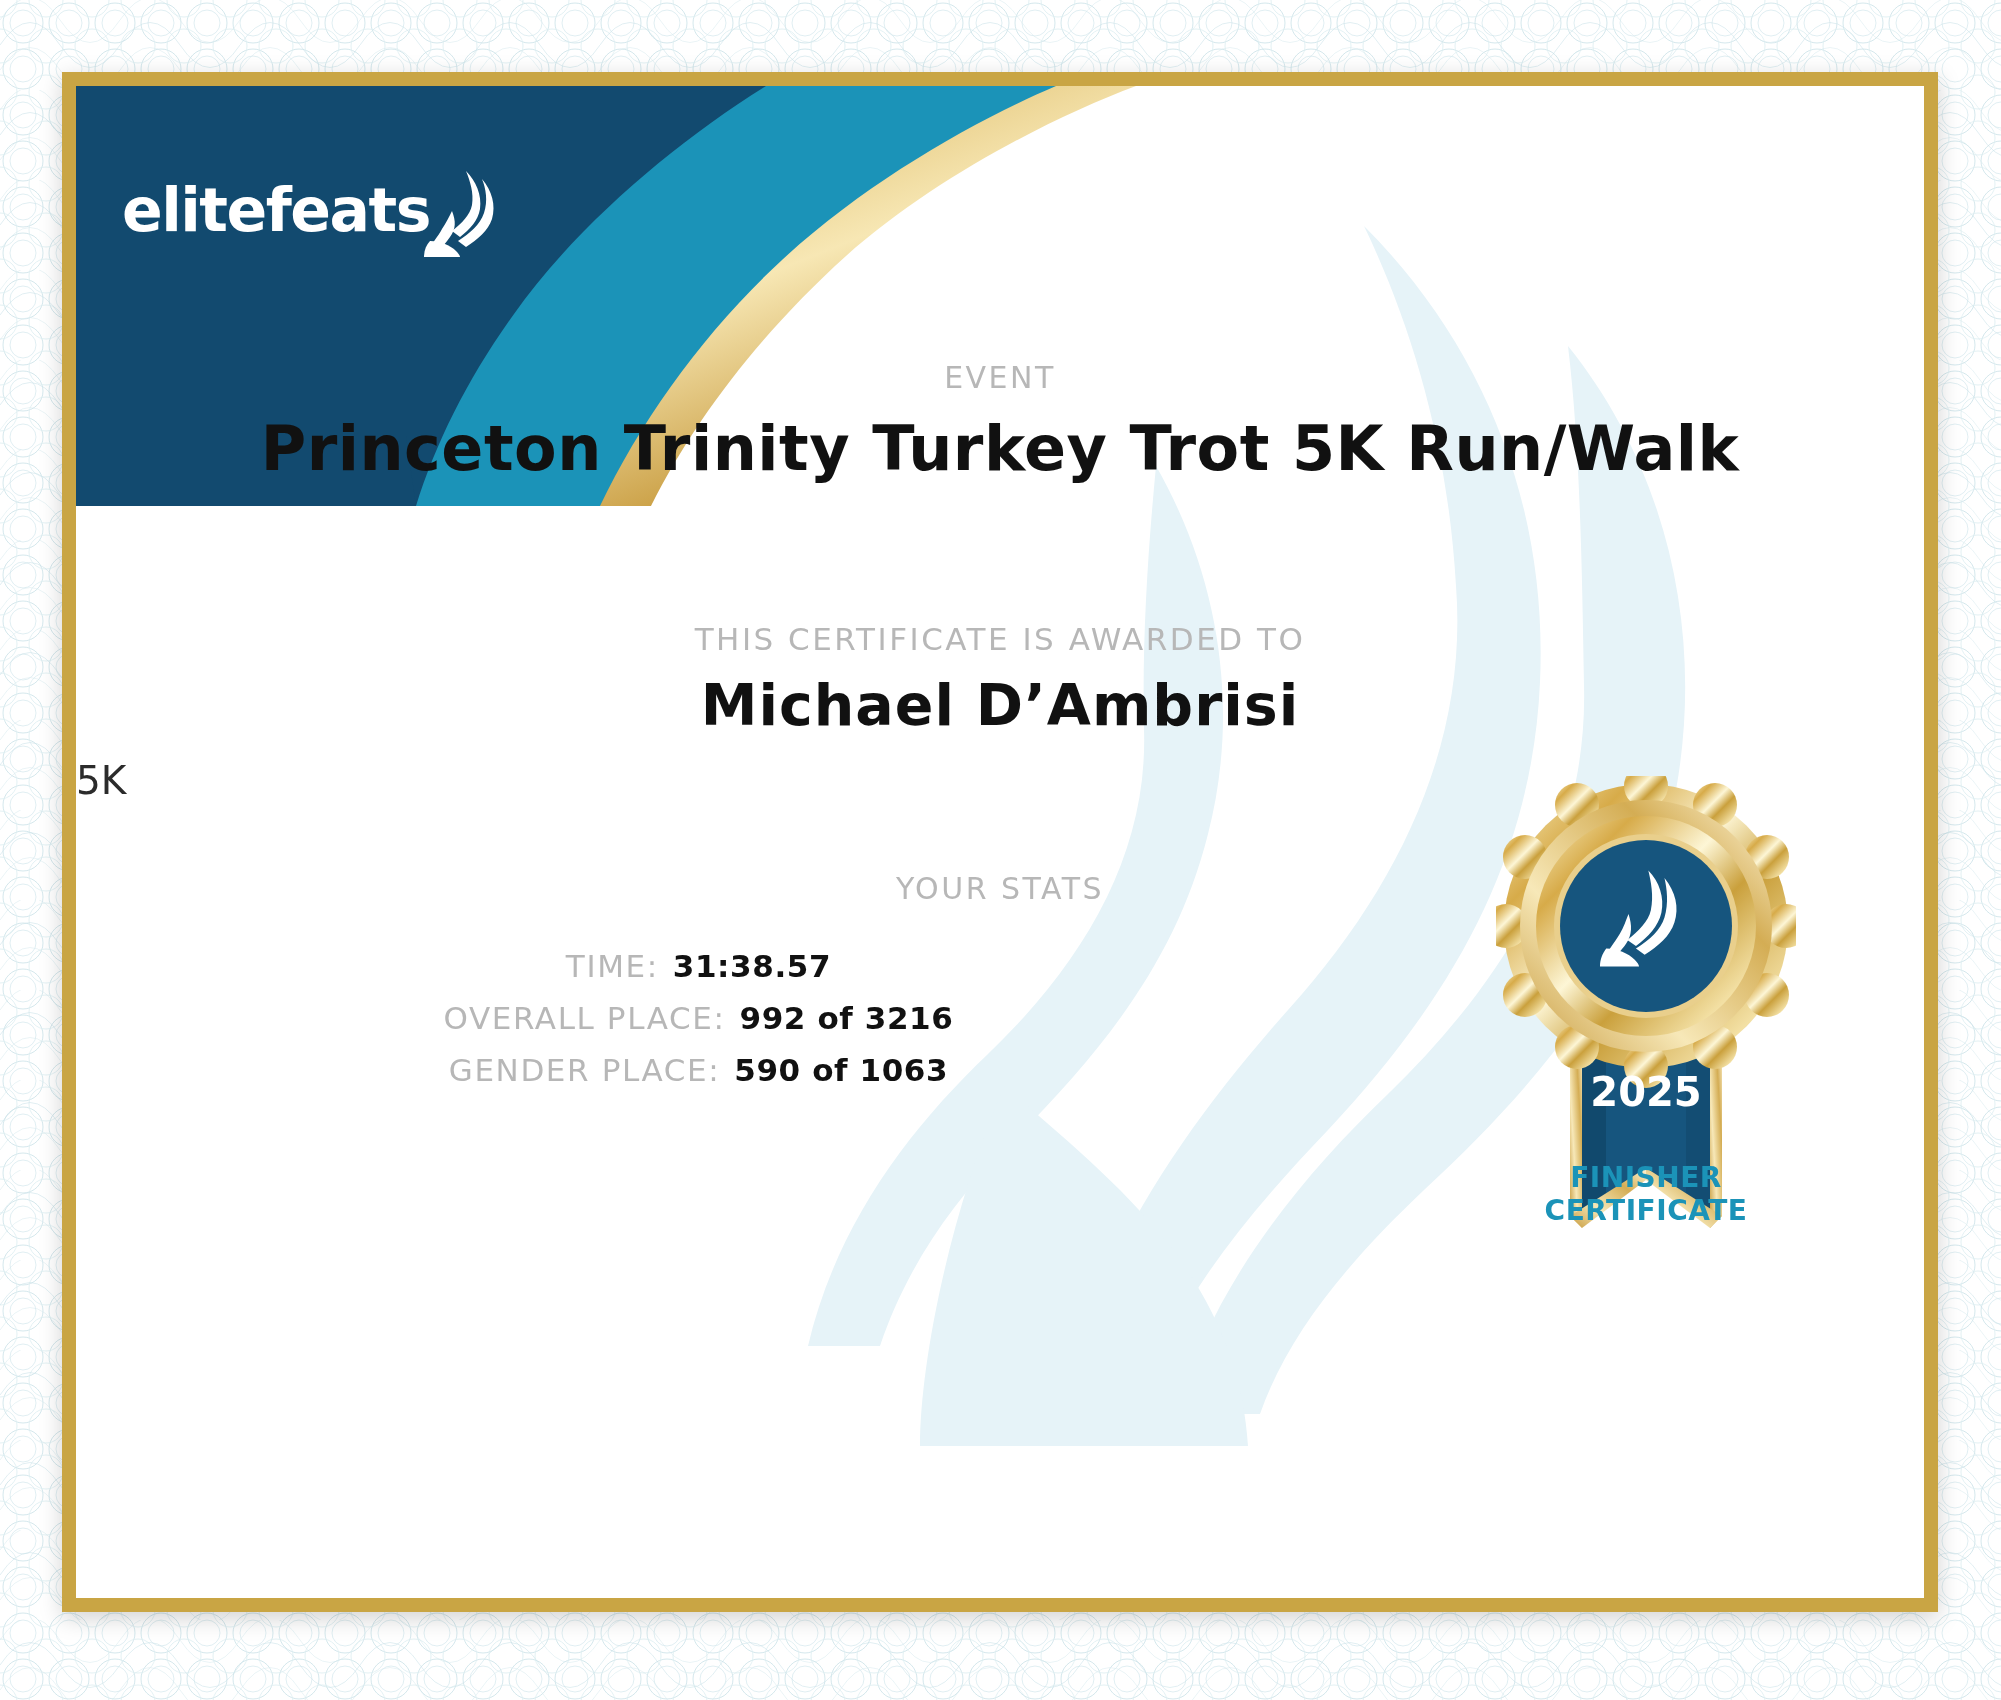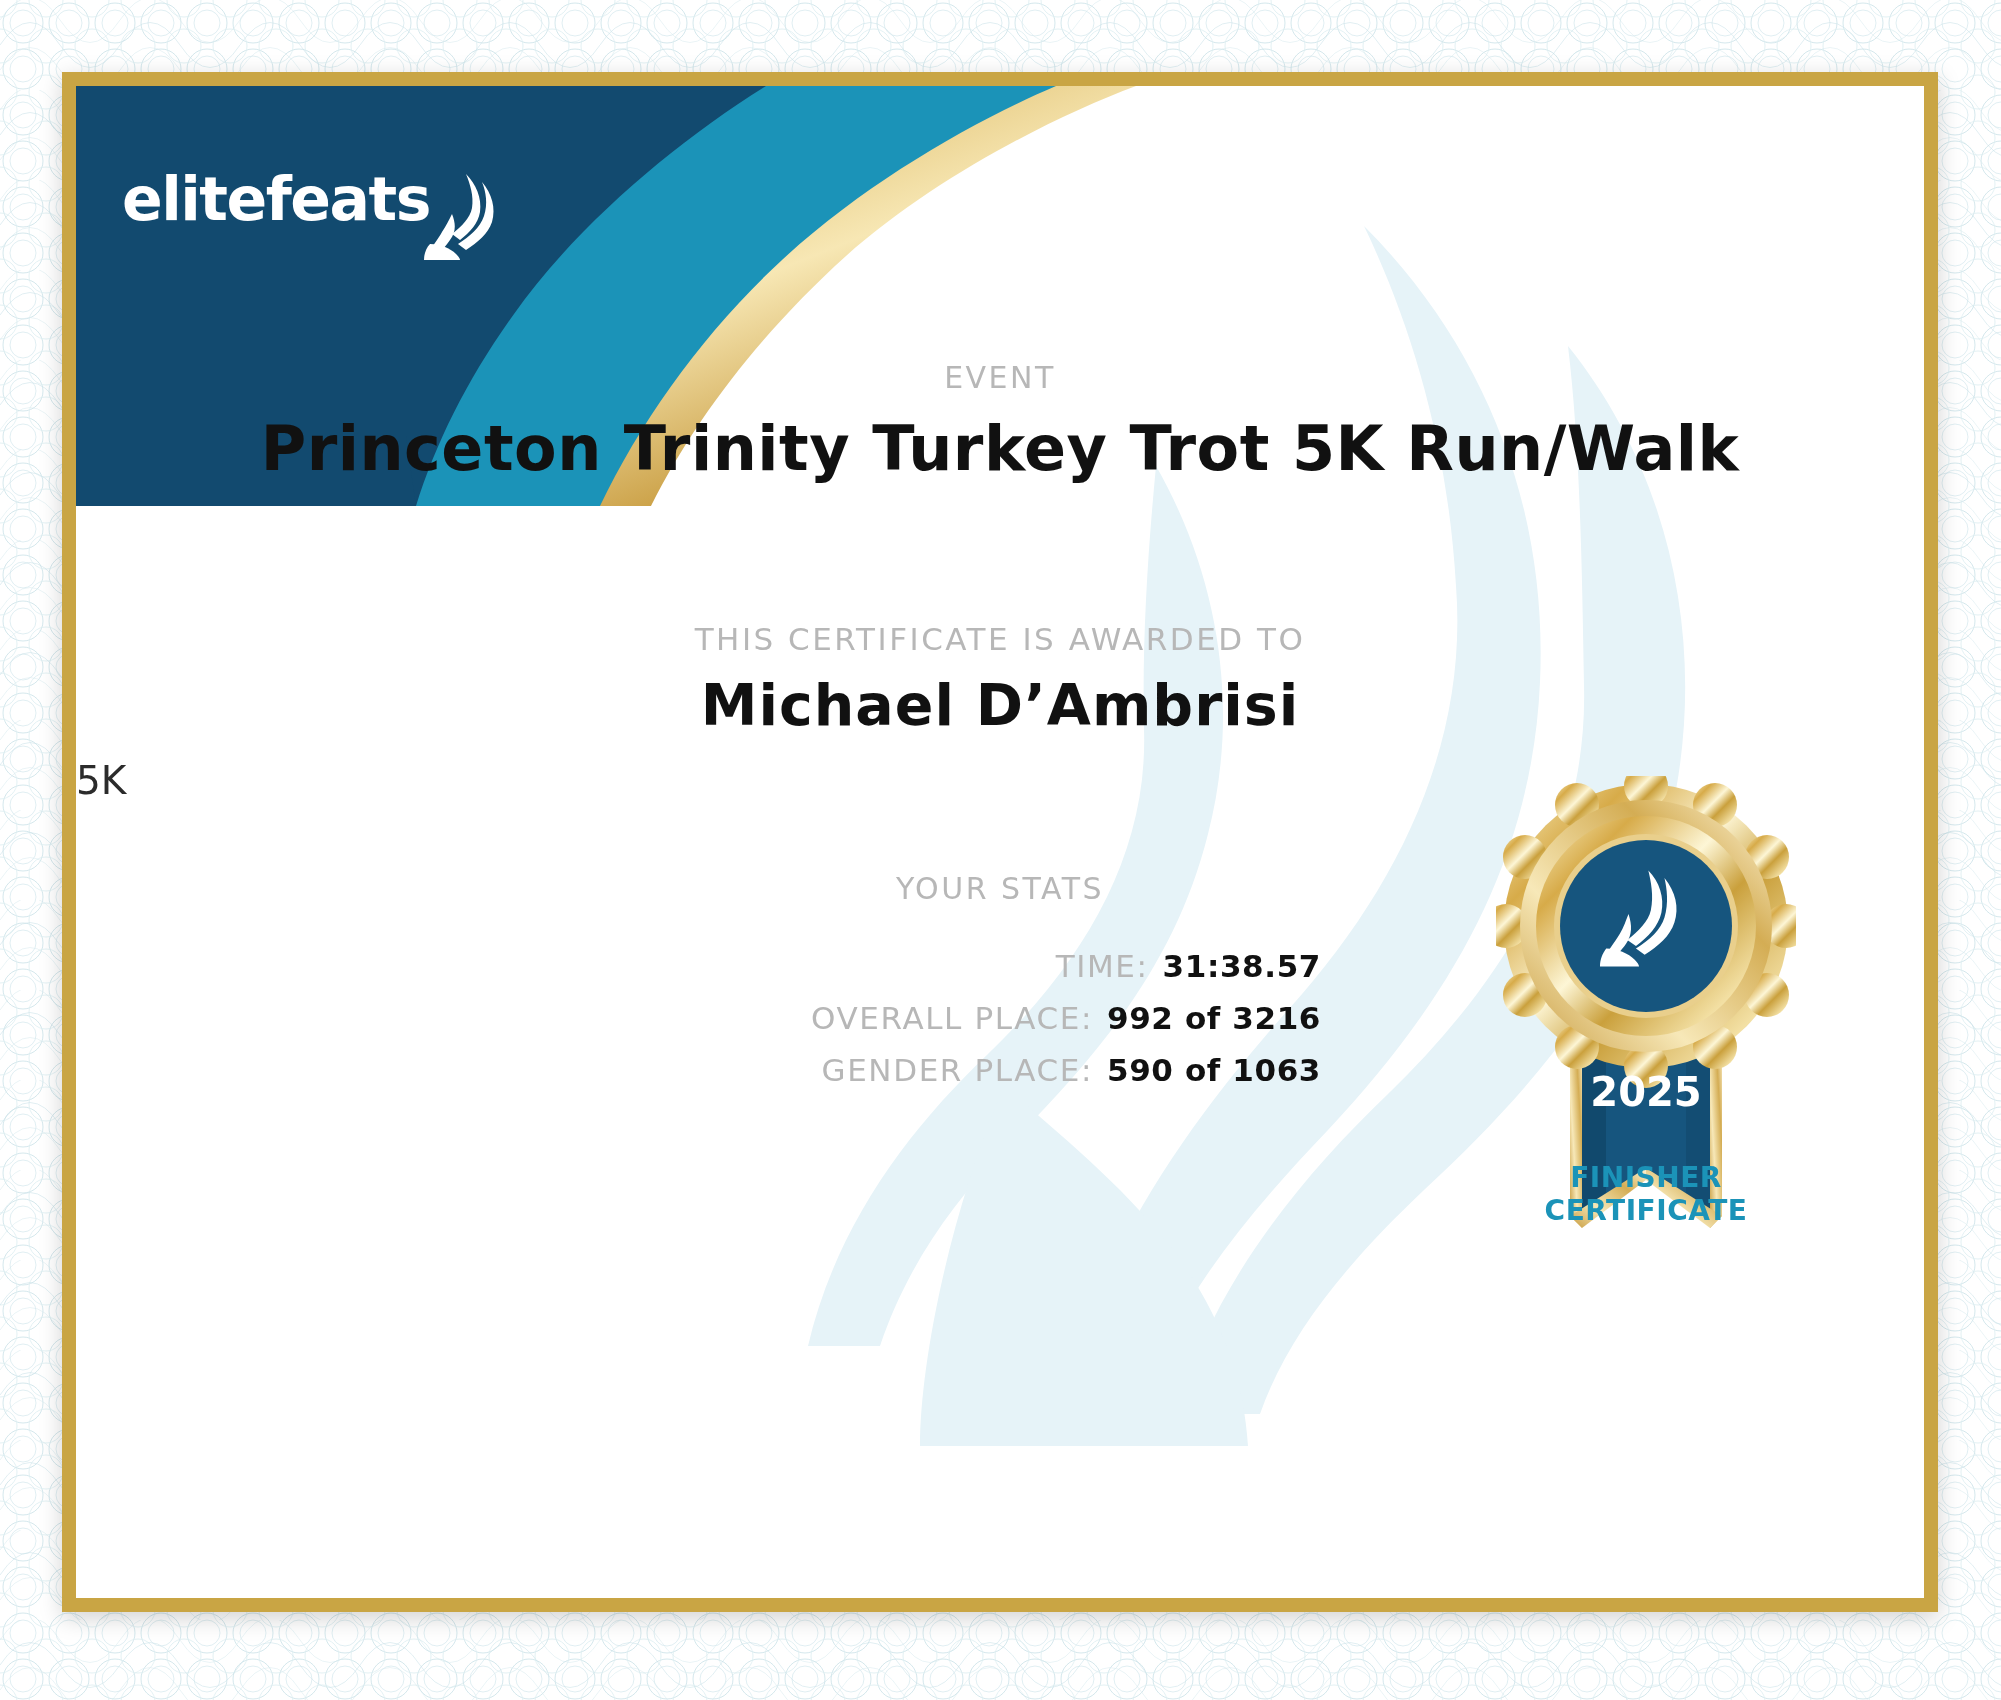--- a/index.html
+++ b/index.html
@@ -68,20 +68,21 @@
     width: 1060px;
     height: 420px;
   }
 
   
   #logo {
     position: absolute;
     left: 46px;
     top: 78px;
     display: flex;
+    align-items: center;
     height: 92px;
   }
   #logo .wordmark {
     font-family: "DejaVu Sans", sans-serif;
     font-size: 60px;
     font-weight: 700;
     letter-spacing: -1.5px;
     color: #ffffff;
   }
   #logo .wing {
@@ -140,21 +141,21 @@
   .stats-label { position: absolute; top: 785px; width: 100%; font-size: 30px; }
 
   #stats {
     position: absolute;
     top: 862px;
     left: 0;
     width: 1245px;
   }
   .stat-row {
     display: flex;
-    justify-content: flex-end;
+    justify-content: center;
     align-items: baseline;
     margin-bottom: 16px;
     padding-right: 0px;
   }
   .stat-key {
     color: #b7b7b7;
     font-size: 31px;
     letter-spacing: 1.6px;
     font-weight: 400;
   }

